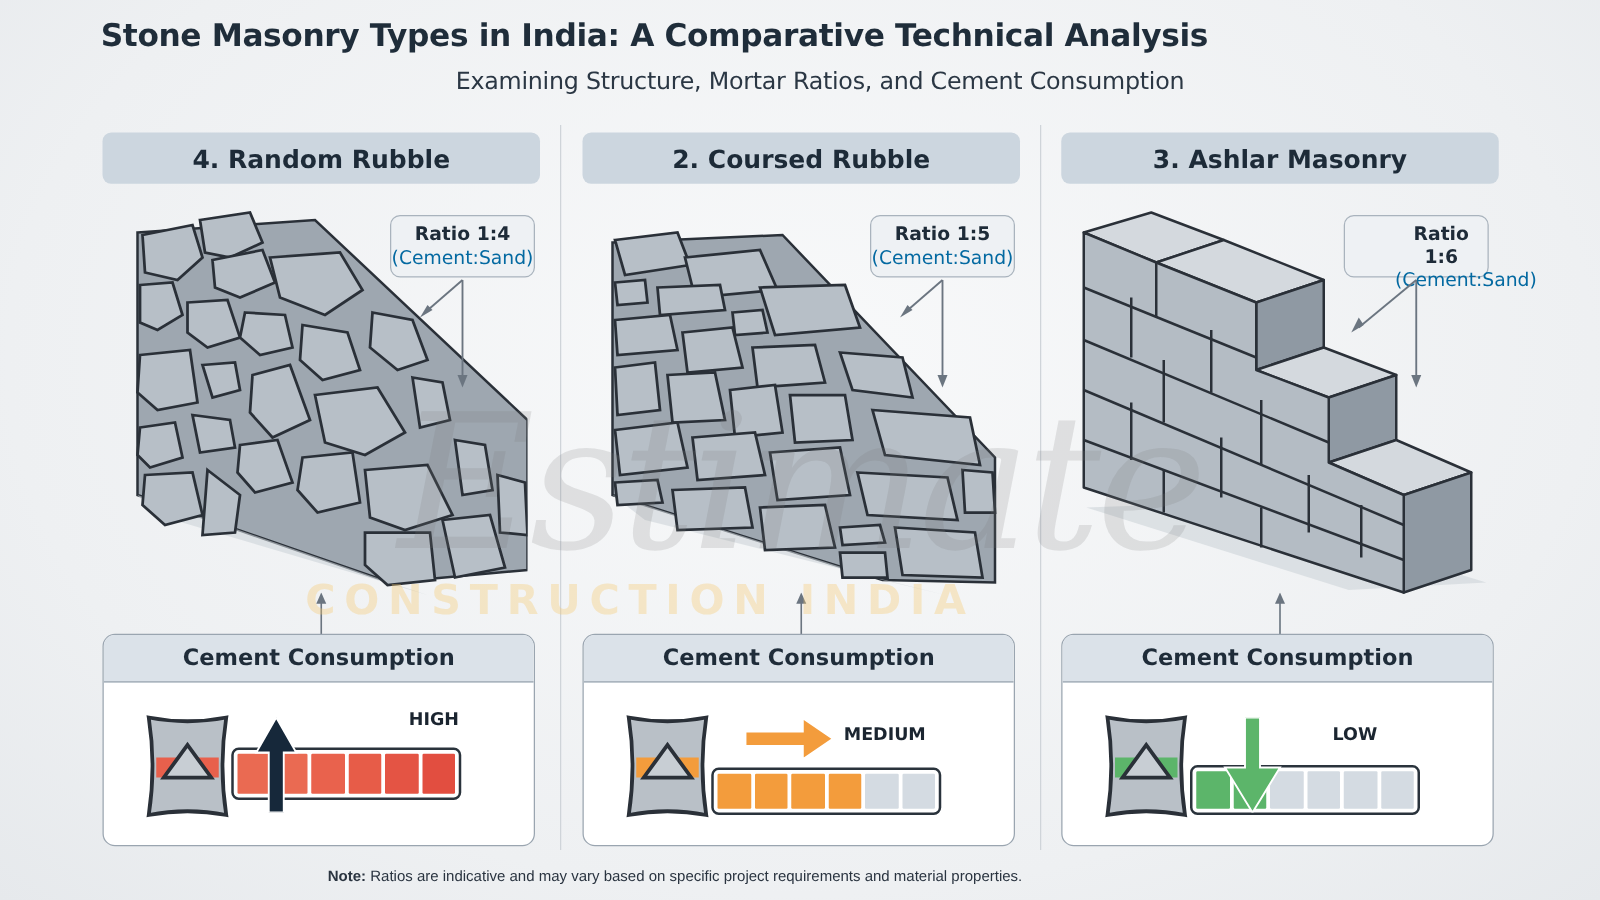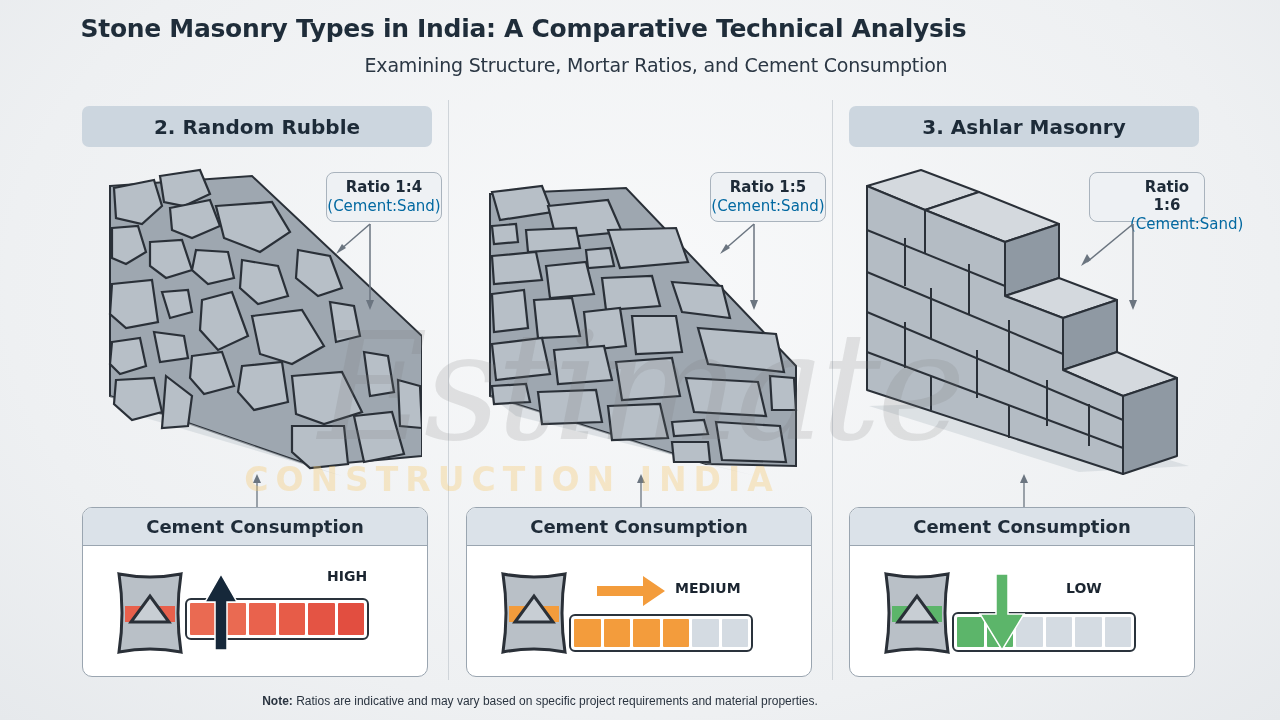--- a/index.html
+++ b/index.html
@@ -24,21 +24,21 @@
   .panel-head {
     position: absolute; left: 0; top: 0; width: 350px; height: 41px;
     background: #ccd6df; border-radius: 7px;
     display: flex; align-items: center; justify-content: center;
     font-family: "DejaVu Sans", sans-serif; font-weight: bold; font-size: 20px; color: #1d2b38;
   }
   .wall { position: absolute; left: 10px; top: 60px; width: 330px; height: 320px; }
   .ratio {
     position: absolute; top: 66px; width: 116px; height: 50px;
     background: #eef1f4; border: 1.5px solid #a9b3bd; border-radius: 8px;
-    text-align: center; padding-top: 5px; margin-left: 14px;
+    text-align: center; padding-top: 5px;
   }
   .ratio .r1 { font-family: "DejaVu Sans", sans-serif; font-weight: bold; font-size: 15px; color: #1e2b38; }
   .ratio .r2 { font-family: "DejaVu Sans", sans-serif; font-size: 15px; color: #0369a1; margin-top: 1px; }
   .up-arrow { position: absolute; left: 170px; top: 368px; width: 10px; height: 36px; }
   .cc-box {
     position: absolute; left: 0; top: 401px; width: 346px; height: 170px;
     background: #ffffff; border: 1.5px solid #9aa5b0; border-radius: 10px; overflow: hidden;
   }
   .cc-head {
     height: 38px; background: #dbe2e9; border-bottom: 1.5px solid #9aa5b0;
@@ -75,21 +75,21 @@
 </head>
 <body>
 
 <div class="title">Stone Masonry Types in India: A Comparative Technical Analysis</div>
 <div class="subtitle">Examining Structure, Mortar Ratios, and Cement Consumption</div>
 
 <div class="divider" style="left:448px;"></div>
 <div class="divider" style="left:832px;"></div>
 
 <div class="panel" style="left:82px;">
-  <div class="panel-head">2. Random Rubble</div>
+  <div class="panel-head">4. Random Rubble</div>
 
   <svg class="wall" viewBox="0 0 330 320">
 
     <polygon points="18,20 160,10 330,170 330,290 220,300 18,230" fill="#9ea7b0" stroke="#2a3038" stroke-width="2"></polygon>
     <polygon points="18,230 220,300 250,310 30,245" fill="#cdd3d8" opacity="0.6"></polygon>
     <g fill="#b7bfc7" stroke="#2a3038" stroke-width="2.2">
       <path d="M22,22 L62,14 L70,40 L50,58 L24,52 Z"></path>
       <path d="M68,10 L108,4 L118,28 L92,40 L72,36 Z"></path>
       <path d="M78,42 L118,34 L128,60 L100,72 L80,64 Z"></path>
       <path d="M124,40 L180,36 L198,66 L168,86 L132,72 Z"></path>
@@ -149,20 +149,21 @@
       <div class="seg" style="background:#e45444;"></div>
       <div class="seg" style="background:#e24e40;"></div>
     </div>
     <svg class="ind-arrow" style="left:120px;top:66px;" width="36" height="76" viewBox="0 0 36 76">
       <polygon points="18,0 34,28 24,28 24,76 12,76 12,28 2,28" fill="#16283a" stroke="#fff" stroke-width="1.5"></polygon>
     </svg>
   </div>
 </div>
 
 <div class="panel" style="left:466px;">
+  <div class="panel-head">2. Coursed Rubble</div>
 
   <svg class="wall" viewBox="0 0 330 320">
     <polygon points="14,28 150,22 320,200 320,300 230,298 14,230" fill="#9ea7b0" stroke="#2a3038" stroke-width="2"></polygon>
     <polygon points="14,230 230,298 280,310 40,250" fill="#cdd3d8" opacity="0.6"></polygon>
     <g fill="#b7bfc7" stroke="#2a3038" stroke-width="2.2">
       <path d="M16,26 L66,20 L76,46 L24,54 Z"></path>
       <path d="M72,40 L132,34 L146,66 L80,72 Z"></path>
       <path d="M132,64 L200,62 L212,96 L144,102 Z"></path>
       <path d="M196,116 L246,120 L254,152 L206,146 Z"></path>
       <path d="M222,162 L300,168 L308,206 L232,198 Z"></path>

